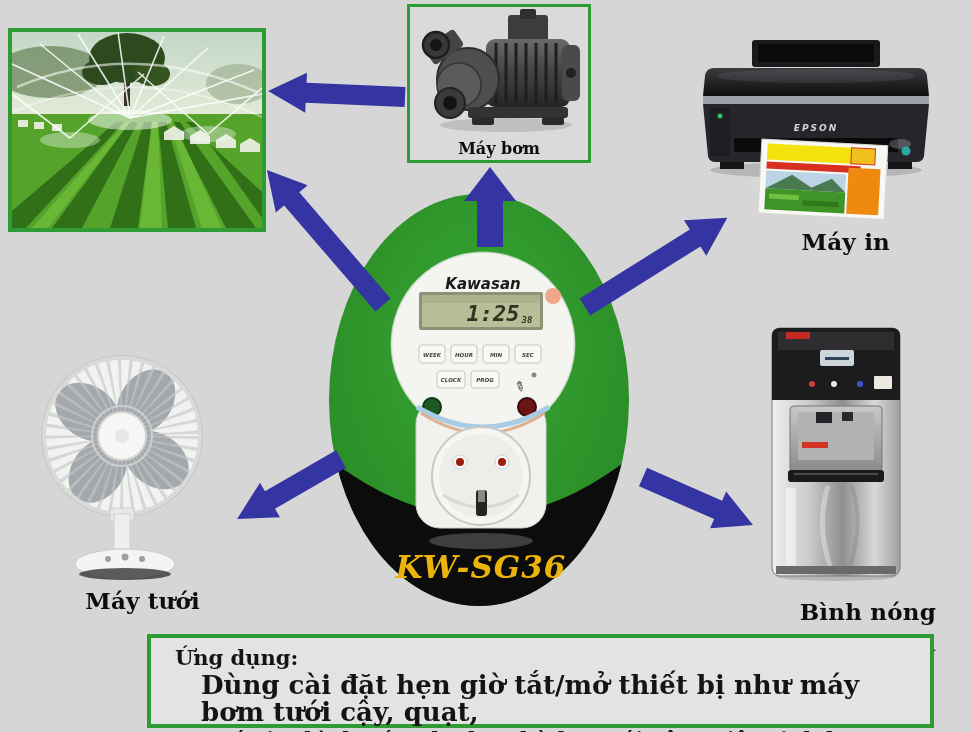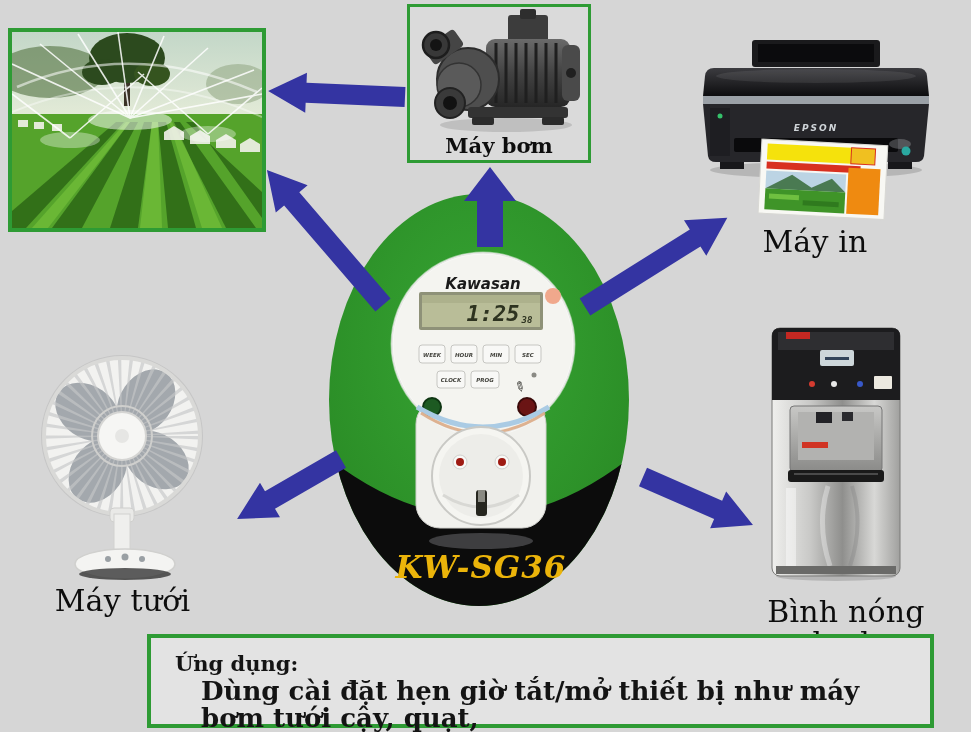--- a/index.html
+++ b/index.html
@@ -6,33 +6,33 @@
   .stage{
     position:relative;width:971px;height:732px;overflow:hidden;
     background:#d6d6d6;
     font-family:"DejaVu Serif","Liberation Serif",serif;
   }
   .abs{position:absolute;font-style:italic;}
   .greenbox{
     position:absolute;box-sizing:border-box;border:4px solid #2e9b34;background:#dadada;
   }
   .label{
-    position:absolute;font-weight:normal;color:#0d0d0d;text-align:center;
-    font-size:30px;line-height:31px;letter-spacing:0.2px;
+    position:absolute;font-weight:bold;color:#0d0d0d;text-align:right;
+    font-size:23px;line-height:31px;letter-spacing:0.2px;
   }
   .pump-label{
     position:absolute;left:0;right:0;bottom:2px;text-align:center;
-    font-weight:bold;font-size:21px;color:#0d0d0d;
+    font-weight:bold;font-size:16px;color:#0d0d0d;
   }
   .caption-box{
     position:absolute;left:147px;top:634px;width:787px;height:94px;
     box-sizing:border-box;border:4px solid #2e9b34;background:#e3e3e3;
     font-weight:bold;color:#141414;
   }
-  .caption-box .h{font-size:21px;line-height:27px;margin:12px 0 0 24px;}
+  .caption-box .h{font-size:21px;line-height:27px;margin:6px 0 0 24px;}
   .caption-box .l1{font-size:26px;line-height:27px;margin:1px 0 0 50px;}
   .caption-box .l2{font-size:21px;line-height:27px;margin:0 0 0 60px;}
   svg{display:block;}
   .arrow-layer{position:absolute;left:0;top:0;z-index:6;pointer-events:none;}
   .z1{z-index:1}.z2{z-index:2}.z4{z-index:4}
 </style>
 </head>
 <body>
 
 <div class="stage">

